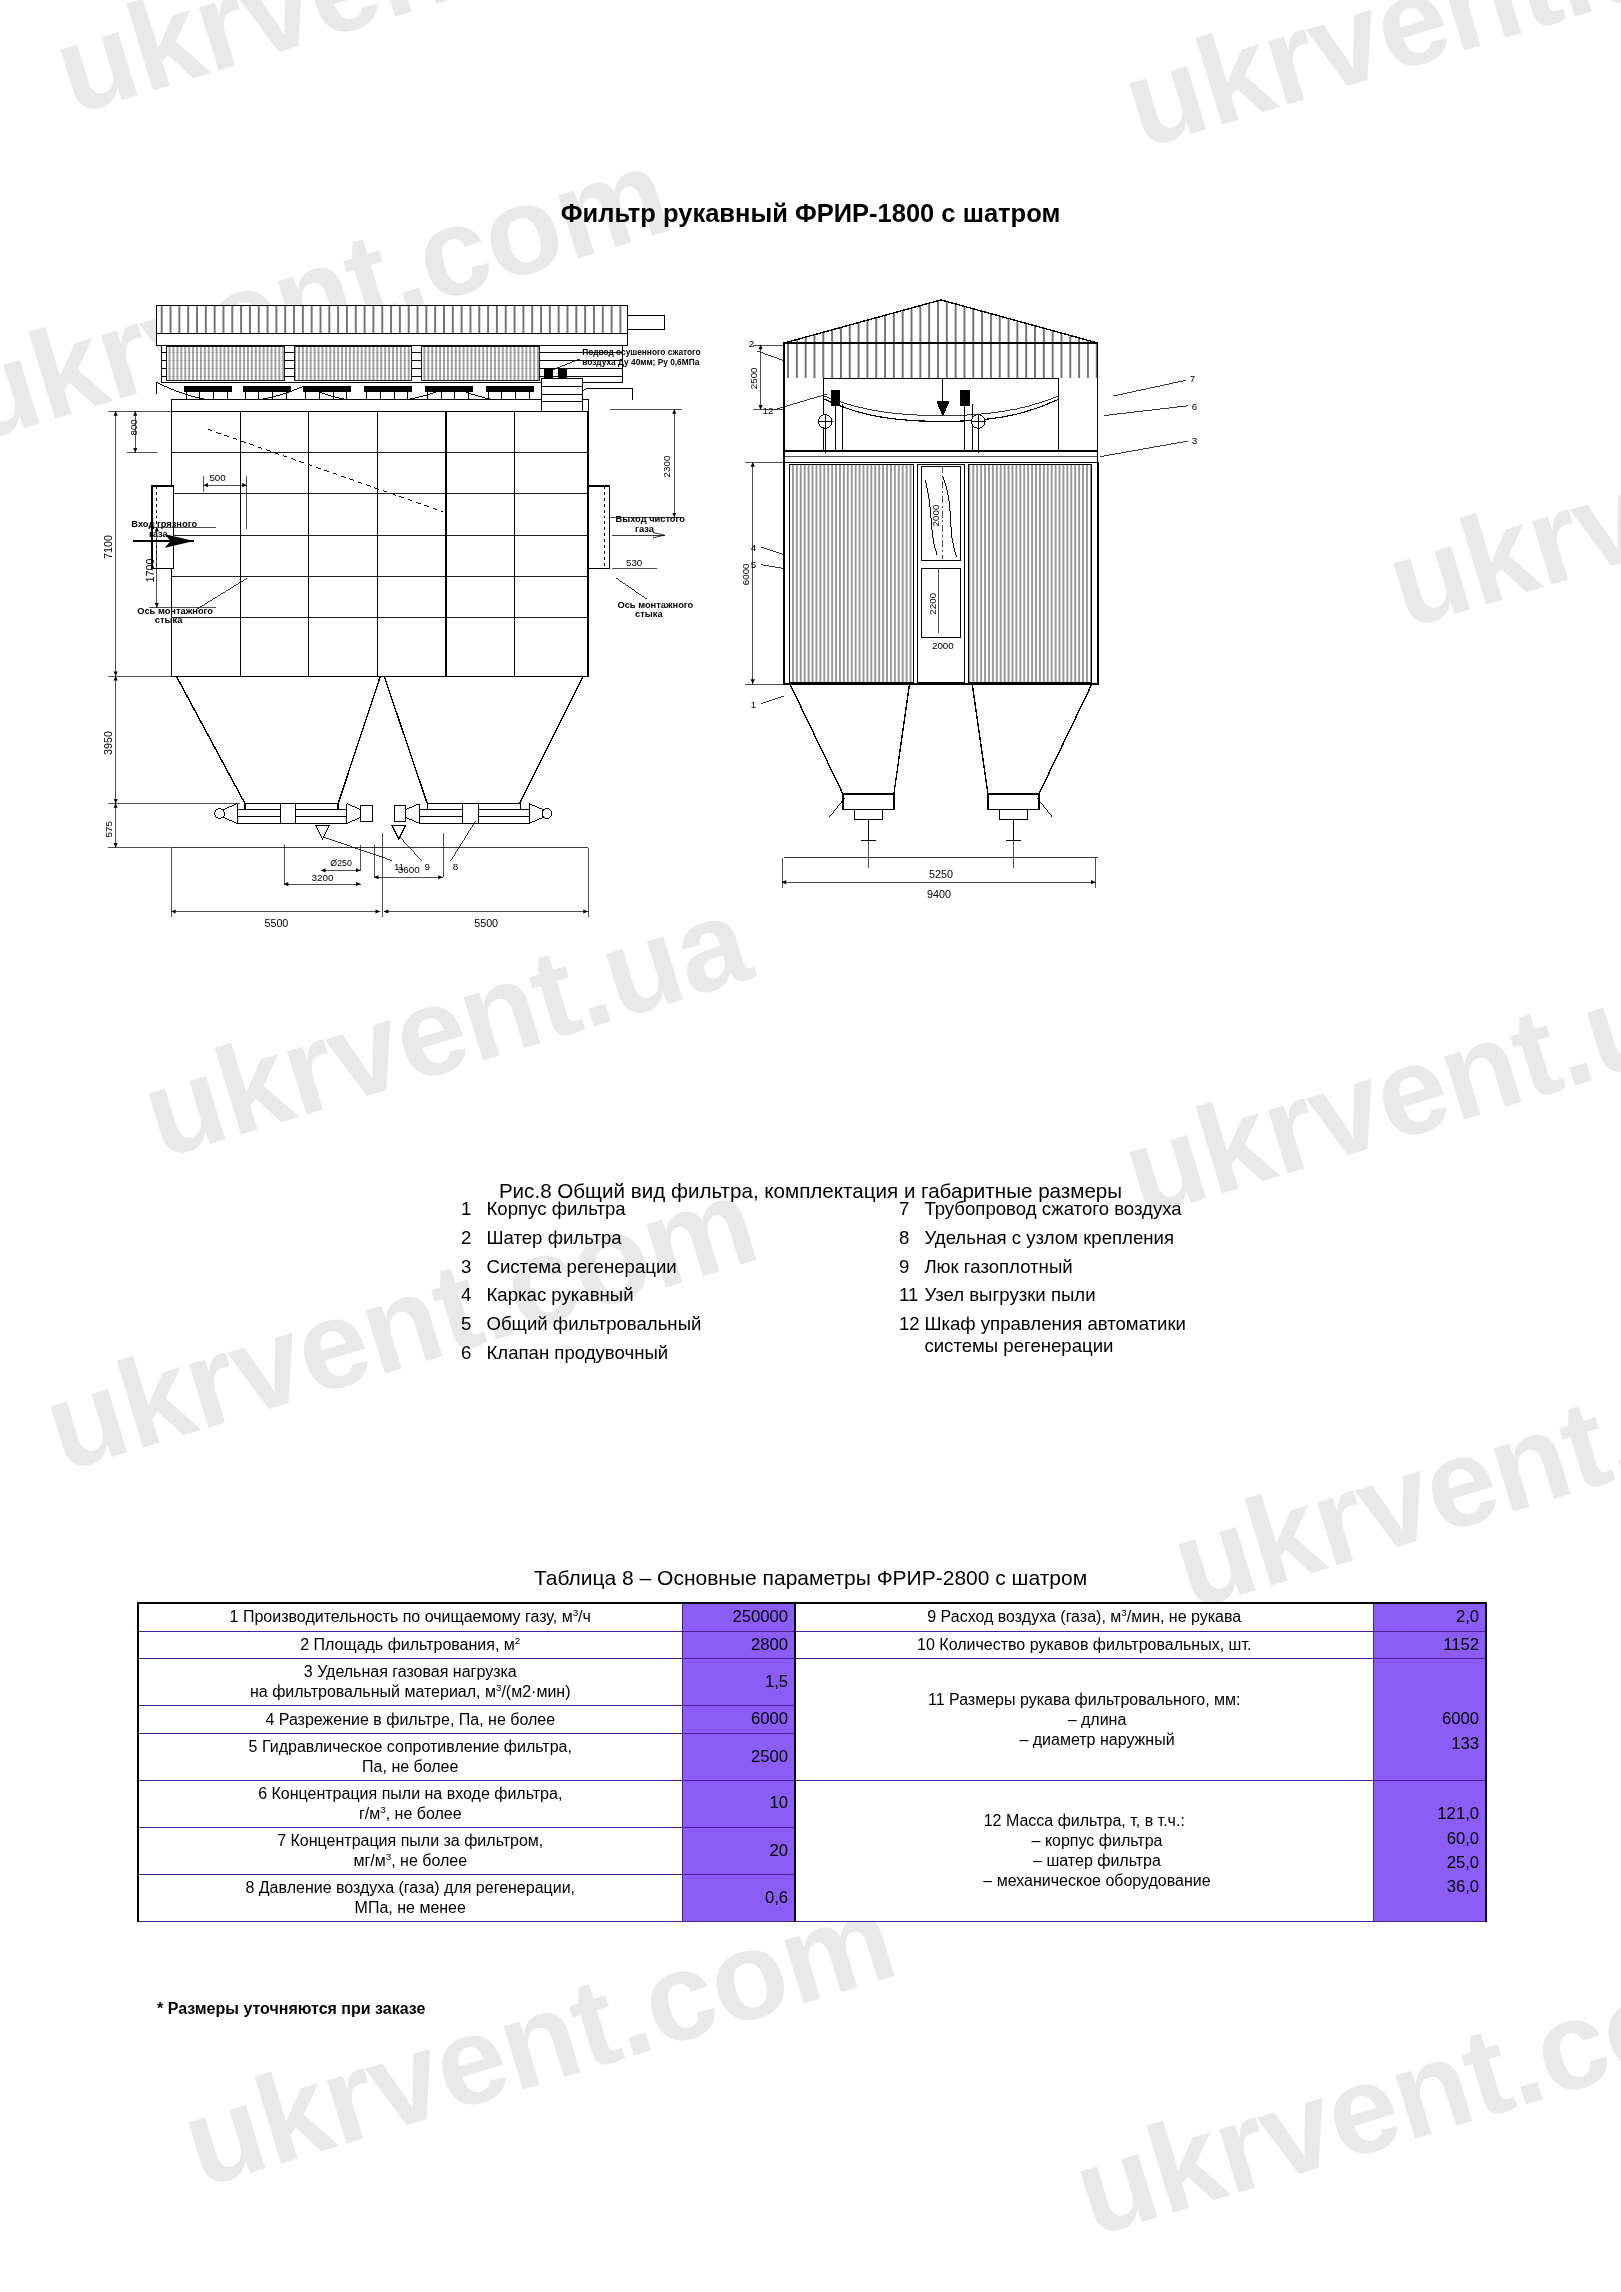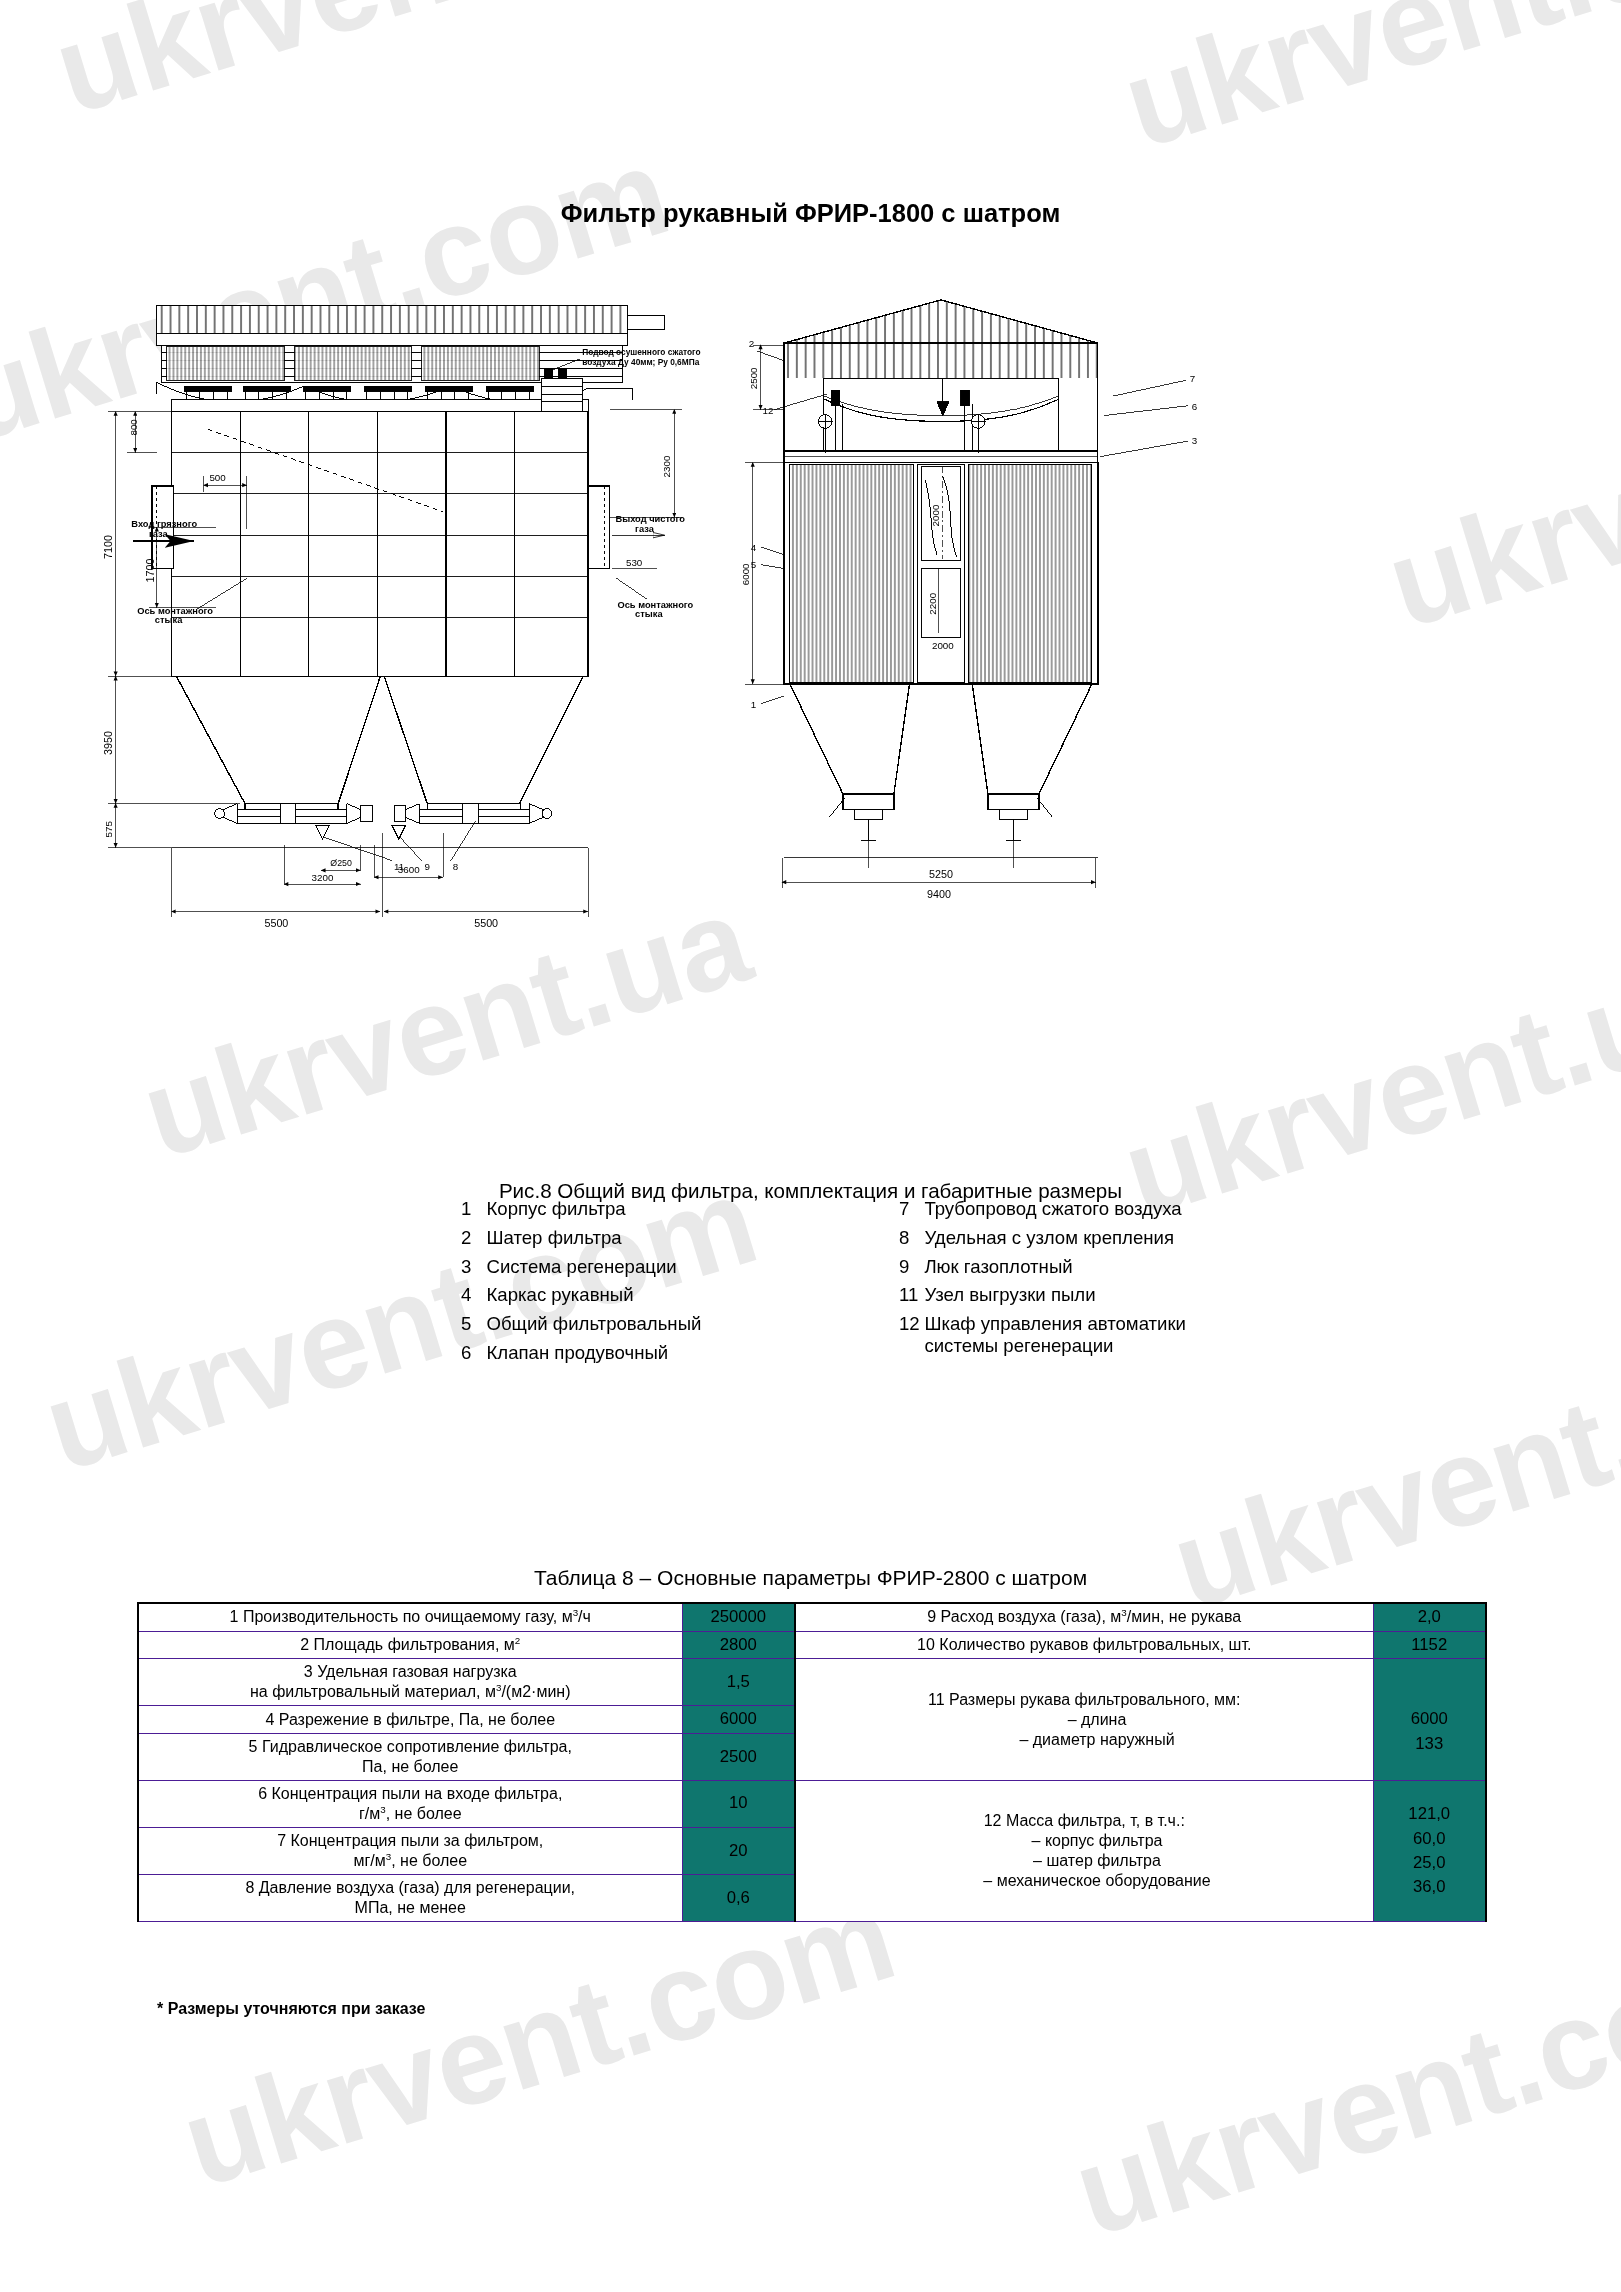--- a/index.html
+++ b/index.html
@@ -31,21 +31,21 @@
   .leg-item{display:flex;align-items:flex-start;margin-bottom:6.9px;line-height:1.18;}
   .leg-num{width:25.5px;flex:none;text-align:left;}
   .leg-txt{white-space:pre-line;}
 
   
   #table-title{position:absolute;top:1566px;left:0;width:100%;text-align:center;
                font-size:21px;z-index:10;}
   #param-table{position:absolute;top:1602px;left:137px;width:1348px;z-index:10;
                border-collapse:collapse;font-size:16px;table-layout:fixed;}
   #param-table td{border:1px solid #4c1d95;padding:2.9px 5.9px;vertical-align:middle;line-height:1.25;}
-  #param-table .val{background:#0f766e;text-align:center;width:108px;font-size:16.7px;}
+  #param-table .val{background:#8b5cf6;text-align:right;width:108px;font-size:16.7px;}
   #param-table .lbl{background:#fff;text-align:center;}
   #param-table .outerL{border-left:2.9px solid #000;}
   #param-table .outerR{border-right:2.9px solid #000;}
   #param-table .firstrow td{border-top:2.9px solid #000;}
   #param-table .valdiv{border-left:2.9px solid #000;}
   sup{font-size:9.8px;vertical-align:super;}
   .sub-ind{padding-left:25.5px;}
   .multiline{white-space:pre-line;}
   .valstack{line-height:1.45;}
   #footnote{position:absolute;top:2000px;left:157px;font-size:16px;font-weight:bold;z-index:10;}

